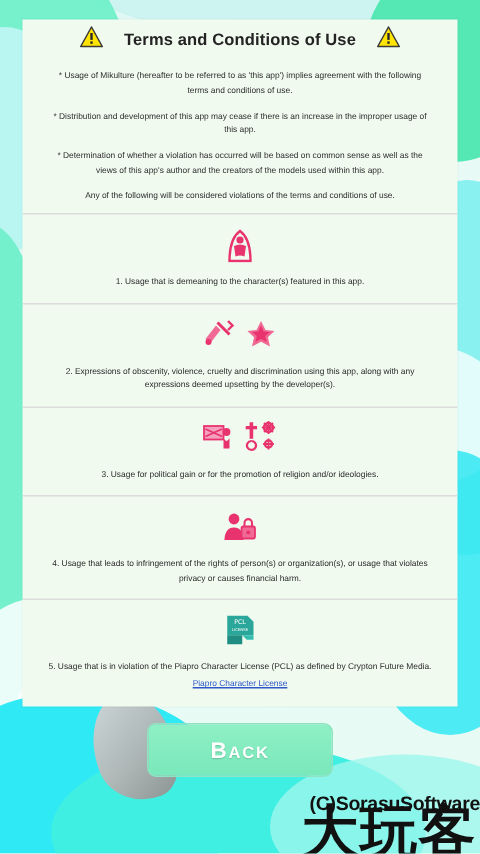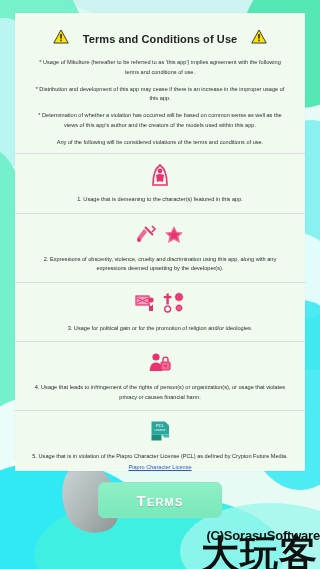--- a/index.html
+++ b/index.html
@@ -126,21 +126,21 @@
     box-shadow: 0 0 0 1px rgba(0,0,0,.02);
     overflow: hidden;
   }
 
   
   .panel-header {
     display: flex;
     align-items: center;
     justify-content: center;
     gap: 14px;
-    padding: 16px 0 6px;
+    padding: 4px 0 6px;
   }
   .panel-title {
     font-size: 11px;
     font-weight: bold;
     color: #232323;
     letter-spacing: .1px;
     white-space: nowrap;
   }
   .warn-icon { flex: 0 0 auto; }
 
@@ -363,16 +363,16 @@
           <text x="12" y="12.4" font-size="2.6" fill="#ffffff" text-anchor="middle" font-family="DejaVu Sans">LICENSE</text>
         </svg>
       </span>
     </div>
     <div class="rule-text">5. Usage that is in violation of the Piapro Character License (PCL) as defined by Crypton Future Media.</div>
     <a class="rule-link" href="#">Piapro Character License</a>
   </div>
 
 </div>
 
-<div id="back-button">Terms</div>
+<div id="back-button">Back</div>
 
 <div id="footer-copyright">(C)SorasuSoftware</div>
 <div id="watermark">大玩客</div>
 
 </body></html>

